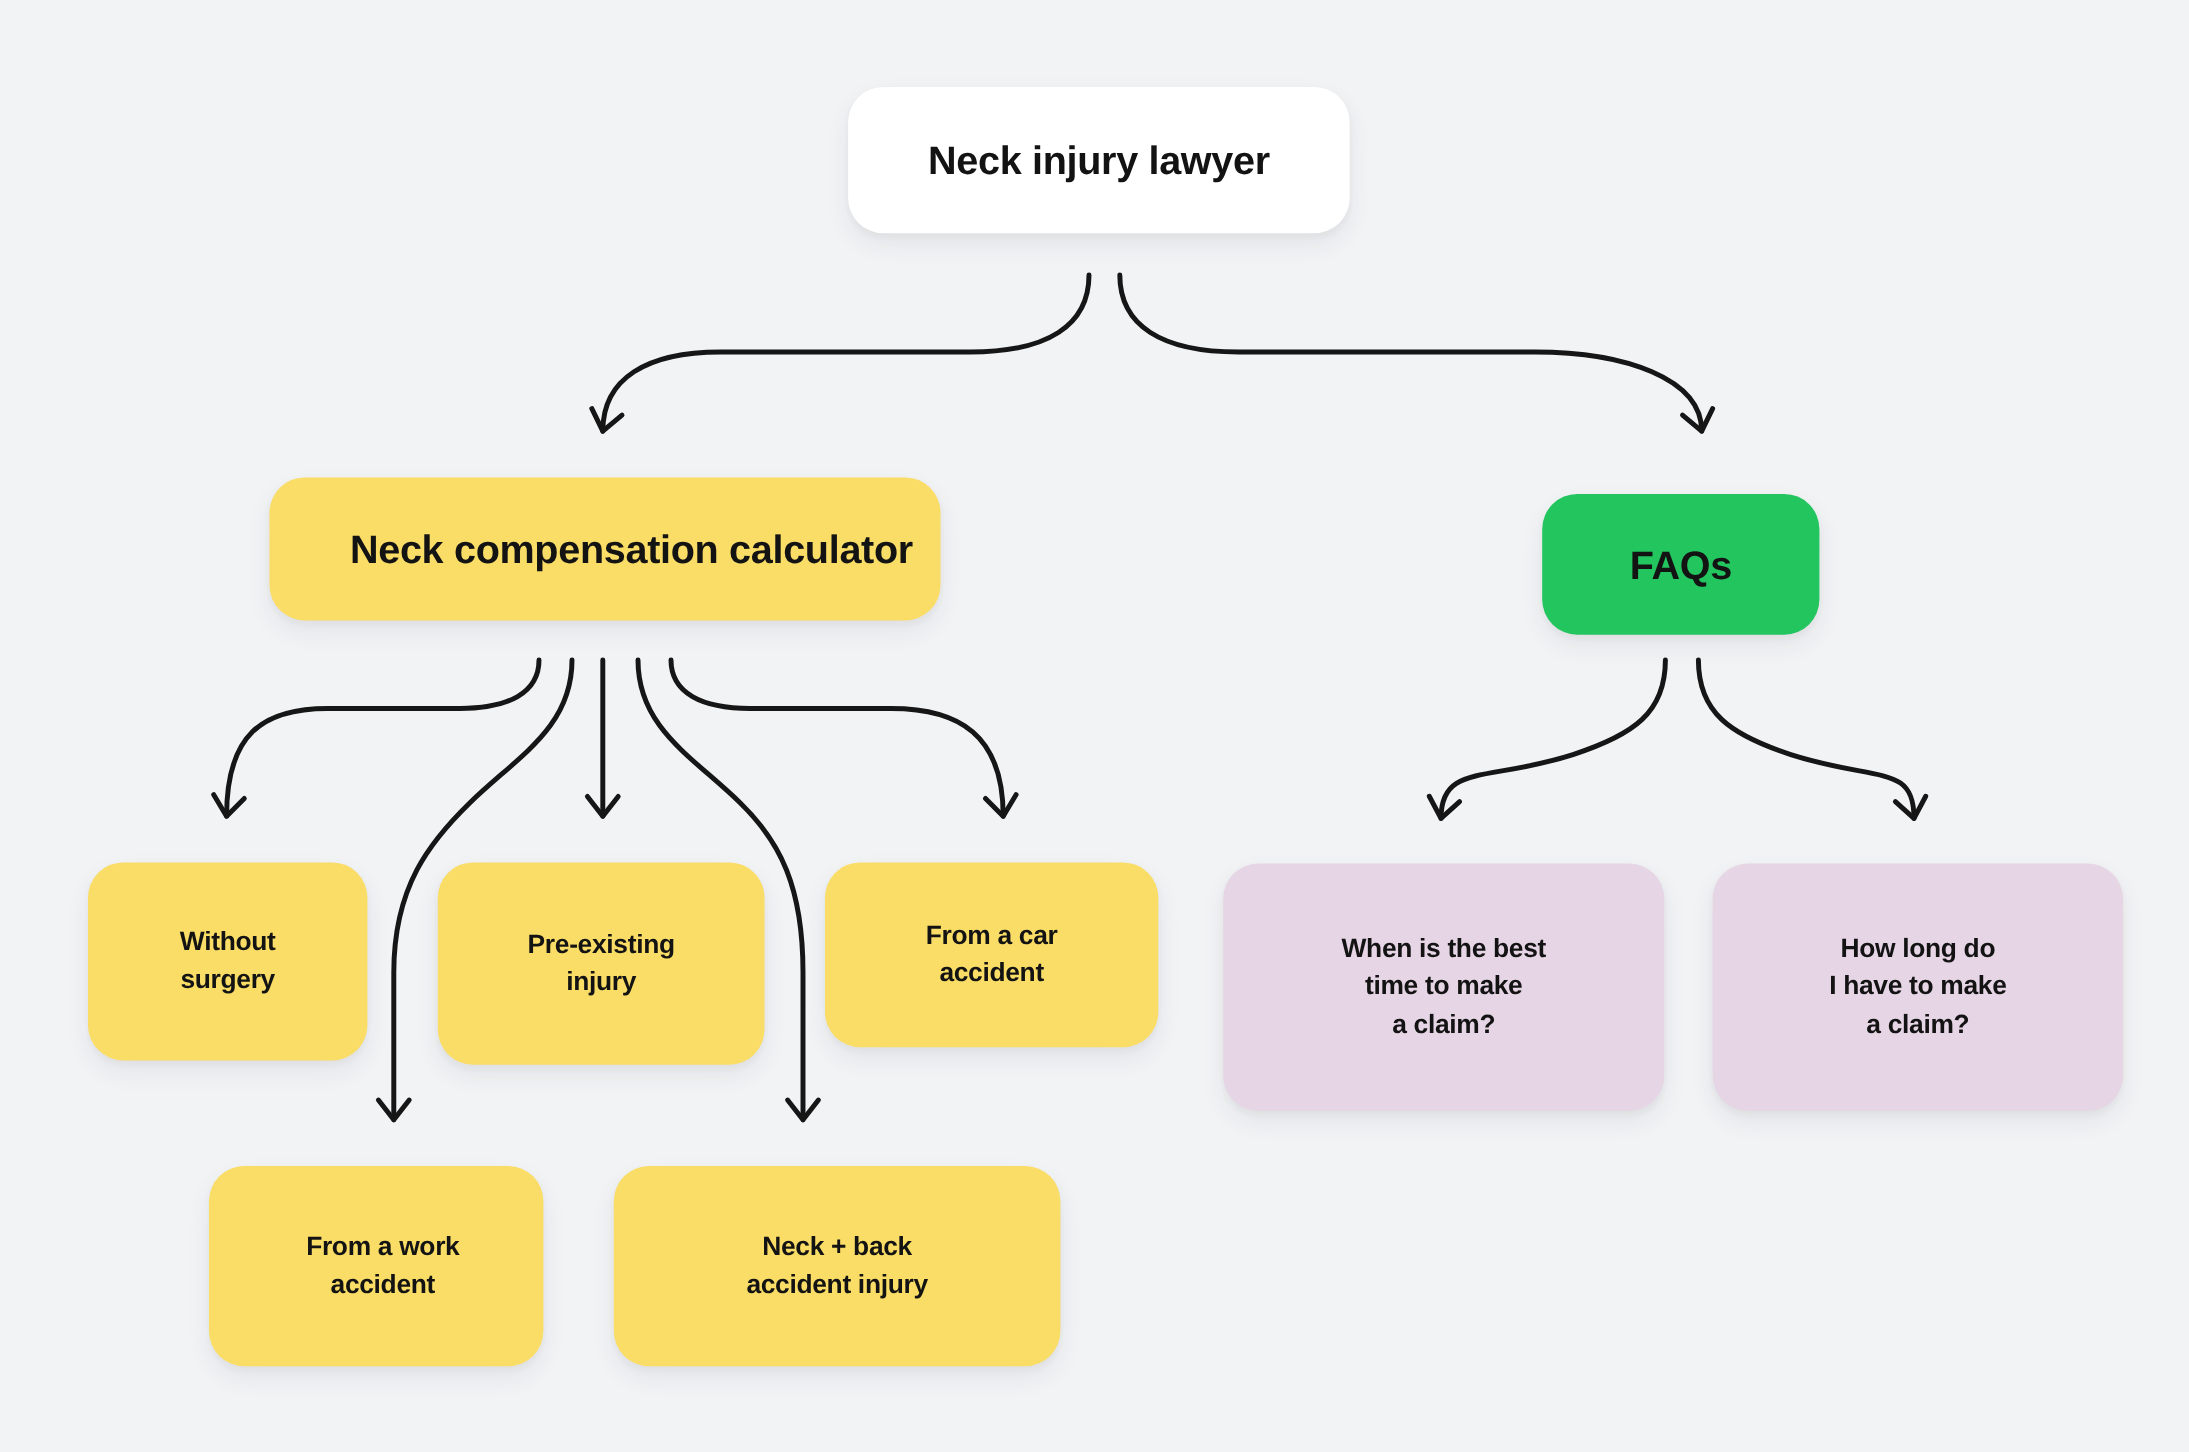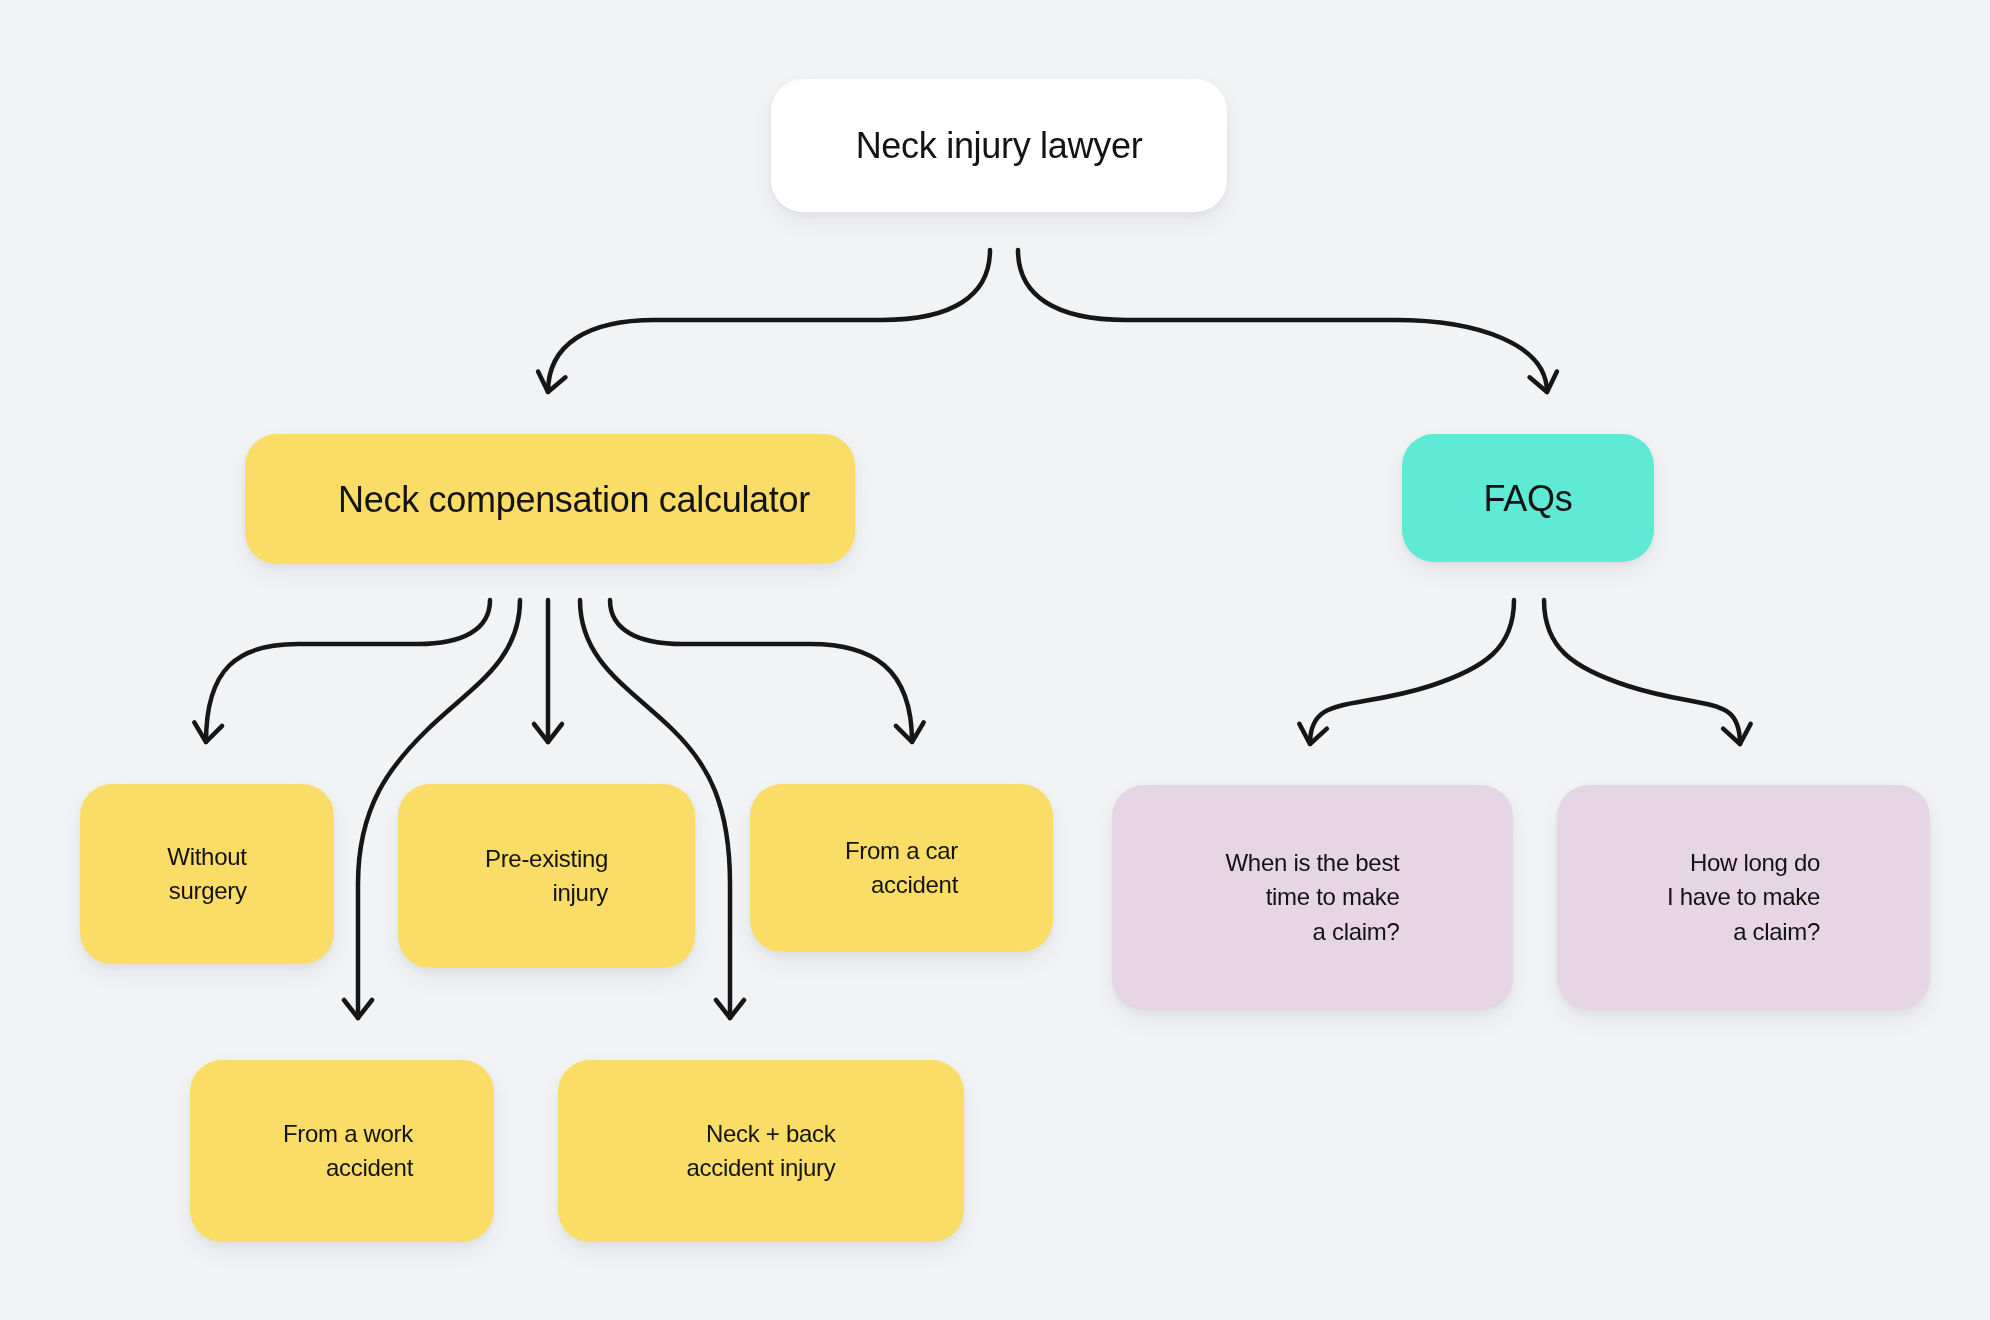--- a/index.html
+++ b/index.html
@@ -20,24 +20,24 @@
     position: absolute;
     display: flex;
     align-items: center;
     justify-content: center;
     border-radius: 32px;
     box-shadow: 0 10px 22px rgba(40,40,60,0.07), 0 3px 6px rgba(40,40,60,0.04);
     box-sizing: border-box;
     text-align: center;
   }
   .node .label {
-    font-weight: 400;
+    font-weight: 700;
     letter-spacing: -0.3px;
     white-space: pre-line;
-    text-align: right;
+    text-align: center;
   }
   .lvl-big .label   { font-size: 36px; line-height: 1.25; }
   .lvl-small .label { font-size: 24px; line-height: 1.42; }
 </style>
 </head>
 <body>
 
 <div class="canvas" style="background-color: rgb(242, 243, 245); color: rgb(19, 19, 19);">
 
   <svg class="edges-svg" viewBox="0 0 1990 1320" xmlns="http://www.w3.org/2000/svg">
@@ -73,21 +73,21 @@
   </svg>
 
   <div class="node lvl-big" style="left: 771px; top: 79px; width: 456px; height: 133px; background-color: rgb(255, 255, 255);">
     <span class="label">Neck injury lawyer</span>
   </div>
 
   <div class="node lvl-big" style="left: 245px; top: 434px; width: 610px; height: 130px; background-color: rgb(250, 221, 102); padding-left: 48px;">
     <span class="label">Neck compensation calculator</span>
   </div>
 
-  <div class="node lvl-big" style="left: 1402px; top: 434px; width: 252px; height: 128px; background-color: #5eead4;">
+  <div class="node lvl-big" style="left: 1402px; top: 449px; width: 252px; height: 128px; background-color: #22c55e;">
     <span class="label">FAQs</span>
   </div>
 
   <div class="node lvl-small" style="left: 80px; top: 784px; width: 254px; height: 180px; background-color: rgb(250, 221, 102);">
     <span class="label">Without
 surgery</span>
   </div>
 
   <div class="node lvl-small" style="left: 398px; top: 784px; width: 297px; height: 184px; background-color: rgb(250, 221, 102);">
     <span class="label">Pre-existing

